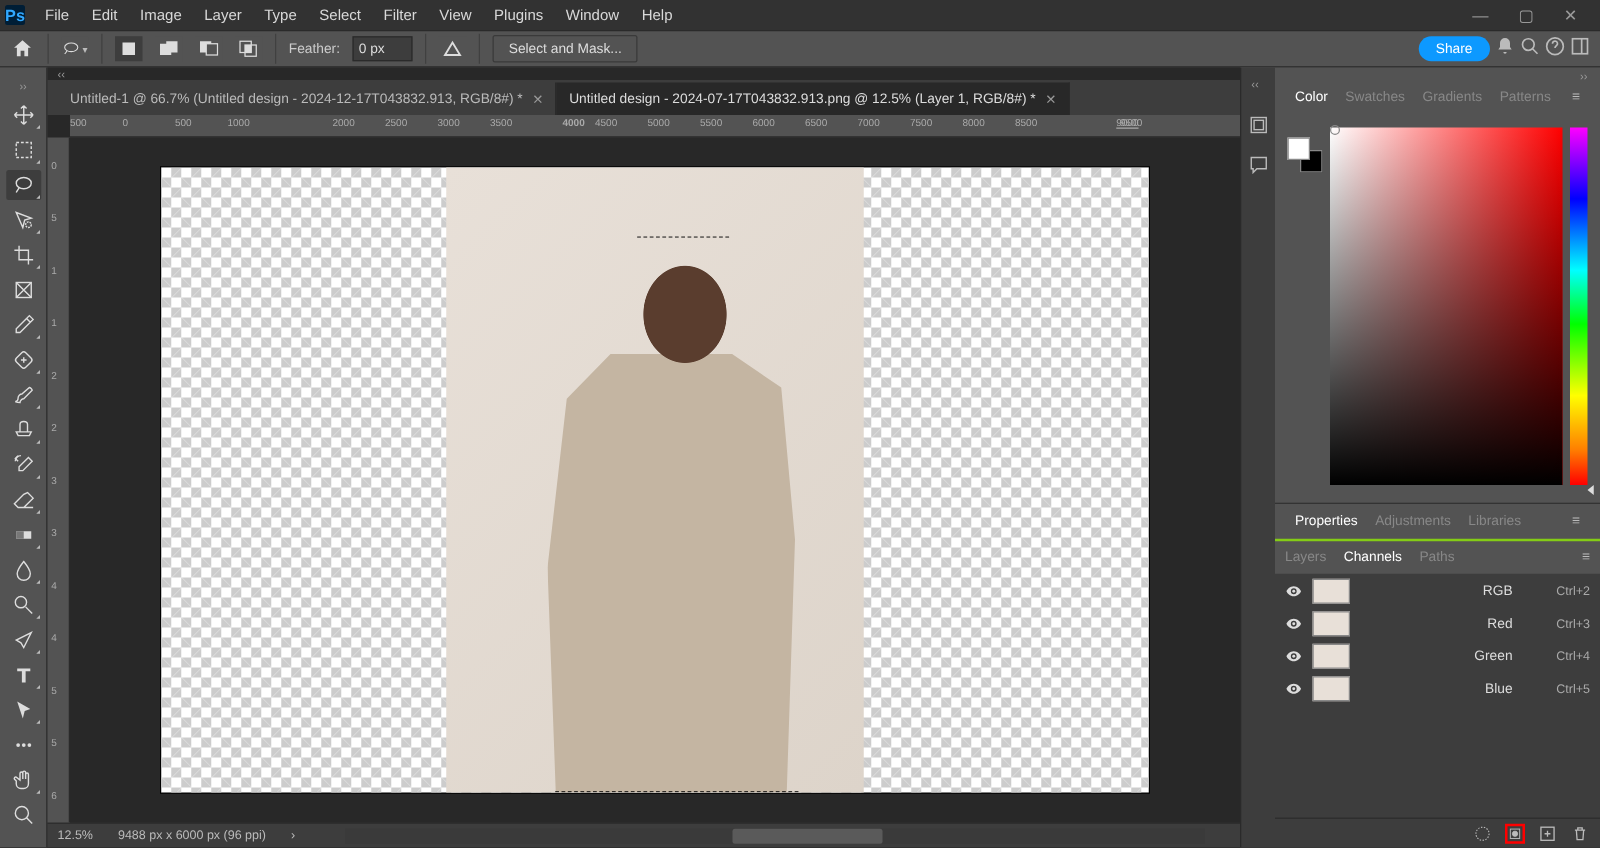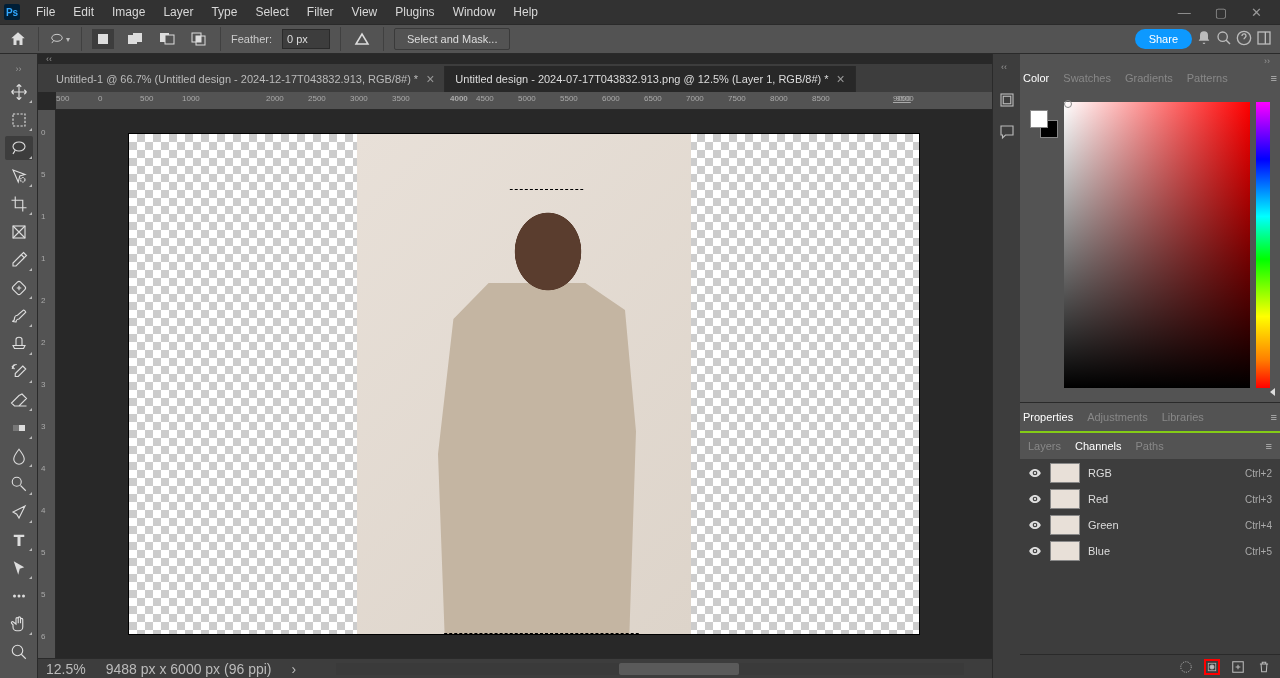--- a/index.html
+++ b/index.html
@@ -1,18 +1,18 @@
 <!DOCTYPE html>
 <html><head>
 <meta charset="utf-8">
 <style>
 * { margin: 0; padding: 0; box-sizing: border-box; font-family: -apple-system, "Segoe UI", sans-serif; user-select: none; }
 body { width: 1280px; height: 678px; background: #323232; color: #d8d8d8; font-size: 11px; overflow: hidden; }
 .titlebar { height: 24px; background: #323232; display: flex; align-items: center; padding: 0 4px; }
-.ps-logo { width: 16px; height: 16px; background: #001e36; color: #31a8ff; display: flex; align-items: center; justify-content: center; font-weight: bold; font-size: 10px; border-radius: 2px; margin-right: 8px; }
+.ps-logo { width: 16px; height: 16px; background: #001e36; color: #31a8ff; display: flex; align-items: center; justify-content: center; font-weight: bold; font-size: 13px; border-radius: 2px; margin-right: 8px; }
 .menubar { display: flex; gap: 2px; }
 .menubar span { padding: 4px 8px; color: #d8d8d8; font-size: 12px; cursor: pointer; }
 .titlebar-right { margin-left: auto; display: flex; gap: 12px; padding-right: 8px; color: #999; }
 .titlebar-right span { padding: 2px 6px; cursor: pointer; font-size: 13px; }
 
 .optionbar { height: 30px; background: #535353; display: flex; align-items: center; padding: 0 8px; gap: 10px; border-top: 1px solid #2a2a2a; border-bottom: 1px solid #2a2a2a; }
 .home-btn { width: 20px; height: 20px; display: flex; align-items: center; justify-content: center; }
 .opt-sep { width: 1px; height: 24px; background: #404040; }
 .icon-btn { width: 22px; height: 20px; display: flex; align-items: center; justify-content: center; background: #535353; border: 1px solid transparent; cursor: pointer; }
 .icon-btn.active { background: #3d3d3d; }
@@ -43,45 +43,45 @@
 .ruler-v span { position: absolute; left: 3px; writing-mode: horizontal-tb; }
 .canvas-area { flex: 1; background: #282828; position: relative; overflow: hidden; display: flex; align-items: flex-start; justify-content: center; padding-top: 24px; }
 .artboard { width: 790px; height: 500px; background-image: 
   linear-gradient(45deg,#ccc 25%,transparent 25%),linear-gradient(-45deg,#ccc 25%,transparent 25%),
   linear-gradient(45deg,transparent 75%,#ccc 75%),linear-gradient(-45deg,transparent 75%,#ccc 75%);
   background-size: 16px 16px; background-position: 0 0,0 8px,8px -8px,-8px 0; background-color: #fff; position: relative; box-shadow: 0 0 0 1px #000; }
 .photo { position: absolute; left: 228px; top: 0; width: 334px; height: 500px; background: linear-gradient(135deg,#e8e0d8 0%,#ddd4ca 100%); }
 .person-sil { position: absolute; left: 70px; top: 50px; width: 220px; height: 450px; background: radial-gradient(ellipse 60px 70px at 55% 15%, #5a3d2e 0%, #5a3d2e 55%, transparent 56%), linear-gradient(180deg, transparent 0%, transparent 22%, #c4b5a2 22%, #c4b5a2 100%); clip-path: polygon(30% 0%, 70% 0%, 75% 12%, 72% 22%, 90% 28%, 95% 55%, 92% 100%, 8% 100%, 5% 60%, 12% 30%, 28% 22%, 25% 12%); }
 .selection-ants { position: absolute; left: 295px; top: 55px; width: 245px; height: 445px; border: 1.5px dashed #000; clip-path: polygon(35% 0%, 65% 0%, 78% 8%, 82% 18%, 88% 28%, 92% 42%, 90% 60%, 88% 100%, 8% 100%, 5% 70%, 6% 50%, 10% 35%, 16% 25%, 25% 18%, 28% 8%); }
 
-.statusbar { height: 20px; background: #3d3d3d; display: flex; align-items: center; font-size: 14px; color: #bbb; padding: 0 8px; gap: 20px; border-top: 1px solid #2a2a2a; }
+.statusbar { height: 20px; background: #3d3d3d; display: flex; align-items: center; font-size: 10px; color: #bbb; padding: 0 8px; gap: 20px; border-top: 1px solid #2a2a2a; }
 .statusbar .scrolltrack { flex: 1; height: 12px; background: #3a3a3a; position: relative; margin: 0 20px; }
 .scrollthumb { position: absolute; left: 45%; width: 120px; height: 12px; background: #5a5a5a; border-radius: 2px; }
 
 .rightpanel { width: 288px; background: #535353; display: flex; }
 .dock-tabs { width: 28px; background: #3d3d3d; display: flex; flex-direction: column; align-items: center; padding-top: 18px; gap: 12px; border-left: 1px solid #2a2a2a; }
 .dock-tabs div { width: 20px; height: 20px; color: #bbb; display: flex; align-items: center; justify-content: center; cursor: pointer; }
 .panels { flex: 1; display: flex; flex-direction: column; }
-.panel-tabs { height: 28px; display: flex; align-items: center; padding: 0 3px; gap: 14px; font-size: 11px; }
+.panel-tabs { height: 28px; display: flex; align-items: center; padding: 0 16px; gap: 14px; font-size: 11px; }
 .ptab { color: #888; cursor: pointer; padding: 4px 0; }
 .ptab.active { color: #fff; }
 .panel-menu { margin-left: auto; color: #bbb; cursor: pointer; }
 .colorpanel { height: 310px; background: #535353; padding: 8px; position: relative; }
 .swatch-fg { position: absolute; left: 10px; top: 18px; width: 18px; height: 18px; background: #fff; border: 1px solid #888; z-index: 2; }
 .swatch-bg { position: absolute; left: 20px; top: 28px; width: 18px; height: 18px; background: #000; border: 1px solid #888; }
 .color-field { position: absolute; left: 44px; top: 10px; width: 186px; height: 286px; background: linear-gradient(to bottom, rgba(0,0,0,0) 0%, #000 100%), linear-gradient(to right, #fff 0%, #ff0000 100%); }
 .color-picker-dot { position: absolute; left: 44px; top: 8px; width: 8px; height: 8px; border: 1.5px solid #888; border-radius: 50%; }
 .hue-strip { position: absolute; right: 10px; top: 10px; width: 14px; height: 286px; background: linear-gradient(to bottom, #ff00ff 0%, #0000ff 20%, #00ffff 40%, #00ff00 55%, #ffff00 75%, #ff8000 90%, #ff0000 100%); }
 .hue-ind { position: absolute; right: 5px; bottom: 6px; width: 0; height: 0; border-top: 4px solid transparent; border-bottom: 4px solid transparent; border-right: 5px solid #ddd; }
 
 .midpanel { border-top: 1px solid #2a2a2a; }
 .layerspanel { flex: 1; border-top: 2px solid #84cc16; display: flex; flex-direction: column; }
 .subtabs { height: 26px; display: flex; align-items: center; padding: 0 8px; gap: 14px; font-size: 11px; }
 .channel-list { flex: 1; background: #3d3d3d; padding: 2px 4px; }
-.ch-row { height: 24px; display: flex; align-items: center; gap: 8px; padding: 0 4px; cursor: pointer; margin-bottom: 2px; }
+.ch-row { height: 24px; display: flex; align-items: center; gap: 8px; padding: 0 4px; cursor: pointer; margin-bottom: 2px; text-align: right; }
 .ch-row.highlighted { border: 2px solid #ff0000; }
 .ch-eye { width: 14px; height: 14px; display: flex; align-items: center; justify-content: center; }
 .ch-thumb { width: 30px; height: 20px; background: #e8e0d8; border: 1px solid #888; display: flex; align-items: center; justify-content: center; font-size: 7px; position: relative; }
 .ch-thumb.alpha { background: #000; }
 .ch-thumb.alpha::after { content: ""; position: absolute; width: 8px; height: 14px; background: #fff; clip-path: polygon(30% 0%, 70% 0%, 85% 30%, 90% 100%, 10% 100%, 15% 30%); }
 .ch-name { flex: 1; color: #ddd; }
 .ch-key { color: #aaa; font-size: 10px; margin-left: 27px; }
 .panel-footer { height: 24px; background: #3d3d3d; display: flex; align-items: center; justify-content: flex-end; padding: 0 8px; gap: 10px; border-top: 1px solid #2a2a2a; }
 .footer-icon { width: 16px; height: 16px; color: #bbb; cursor: pointer; display: flex; align-items: center; justify-content: center; }
 .footer-icon.highlighted { border: 2px solid #ff0000; padding: 1px; }

